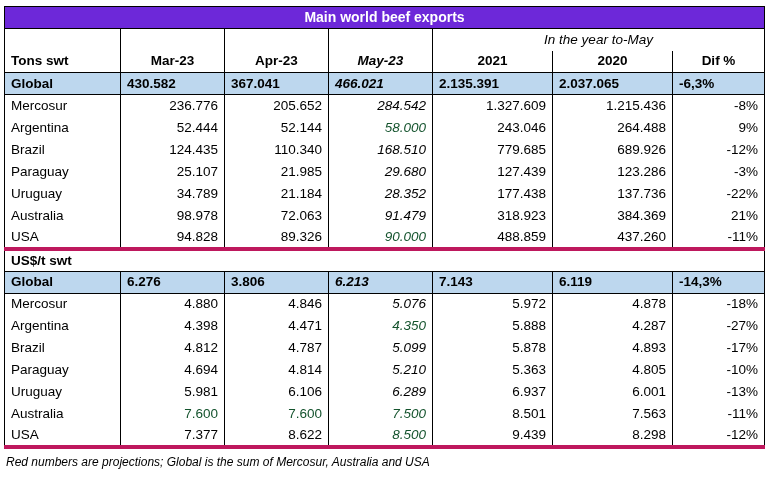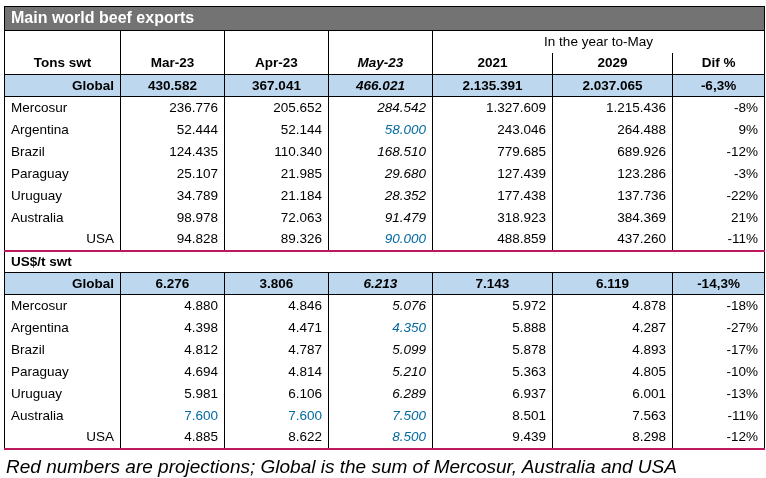--- a/index.html
+++ b/index.html
@@ -38,96 +38,96 @@
   
   col.c-label { width: 116px; }
   col.c-m1 { width: 104px; }
   col.c-m2 { width: 104px; }
   col.c-m3 { width: 104px; }
   col.c-y1 { width: 120px; }
   col.c-y2 { width: 120px; }
   col.c-dif { width: 92px; }
 
   .title-row td {
-    background: #737373;
+    background: #6d28d9;
     color: #ffffff;
     font-weight: bold;
-    text-align: left;
-    font-size: 16px;
+    text-align: center;
+    font-size: 14px;
     height: 26px;
     border: 1px solid #000000;
   }
   .grp-row td {
     height: 22px;
     border-left: 1px solid #000000;
     border-right: 1px solid #000000;
     border-top: 1px solid #000000;
     border-bottom: none;
   }
   .grp-head {
     text-align: center;
     font-size: 13.5px;
+    font-style: italic;
   }
   .hdr-row td {
     font-weight: bold;
     border: 1px solid #000000;
     border-top: none;
     text-align: center;
     height: 24px;
   }
   .hdr-row td.left {
-    text-align: center;
+    text-align: left;
   }
   .band td {
     background: #bdd7ee;
     font-weight: bold;
-    text-align: center;
+    text-align: left;
     border: 1px solid #000000;
   }
   .band td.left {
-    text-align: right;
+    text-align: left;
   }
   .data td {
     text-align: right;
     border-left: 1px solid #000000;
     border-right: 1px solid #000000;
     border-top: none;
     border-bottom: none;
   }
   .data td.left {
     text-align: left;
   }
   .data.last td {
-    border-bottom: 2px solid #be185d;
-    text-align: right;
+    border-bottom: 4px solid #be185d;
   }
   .unit-row td {
     font-weight: bold;
     text-align: left;
     border-left: 1px solid #000000;
     border-right: 1px solid #000000;
     border-top: 1px solid #000000;
     border-bottom: 1px solid #000000;
     background: #ffffff;
   }
   .unit-row td.mid {
     border-left: none;
     border-right: none;
   }
   .unit-row td.firstcell {
     border-right: none;
   }
   .unit-row td.lastcell {
     border-left: none;
   }
-  .red { color: #0369a1; }
+  .red { color: #14532d; }
   .sep-right { border-right: 1px solid #000000 !important; font-style: italic; }
   .footnote {
     margin: 6px 0 0 6px;
-    font-size: 19px;
+    font-size: 12px;
     font-style: italic;
     font-family: "Liberation Sans", sans-serif;
     color: #000000;
   }
 </style>
 </head>
 <body>
 
 <div class="sheet">
   <table class="beef">
@@ -152,21 +152,21 @@
         <td class="sep-right"></td>
         <td class="grp-head" colspan="3">In the year to-May</td>
       </tr>
 
       <tr class="hdr-row">
         <td class="left">Tons swt</td>
         <td>Mar-23</td>
         <td>Apr-23</td>
         <td class="sep-right">May-23</td>
         <td>2021</td>
-        <td>2029</td>
+        <td>2020</td>
         <td>Dif %</td>
       </tr>
 
       <tr class="band">
         <td class="left">Global</td>
         <td>430.582</td>
         <td>367.041</td>
         <td class="sep-right">466.021</td>
         <td>2.135.391</td>
         <td>2.037.065</td>
@@ -306,21 +306,21 @@
         <td class="left">Australia</td>
         <td class="red">7.600</td>
         <td class="red">7.600</td>
         <td class="sep-right red">7.500</td>
         <td>8.501</td>
         <td>7.563</td>
         <td>-11%</td>
       </tr>
       <tr class="data last">
         <td class="left">USA</td>
-        <td>4.885</td>
+        <td>7.377</td>
         <td>8.622</td>
         <td class="sep-right red">8.500</td>
         <td>9.439</td>
         <td>8.298</td>
         <td>-12%</td>
       </tr>
     </tbody>
   </table>
 
   <div class="footnote">Red numbers are projections; Global is the sum of Mercosur, Australia and USA</div>

